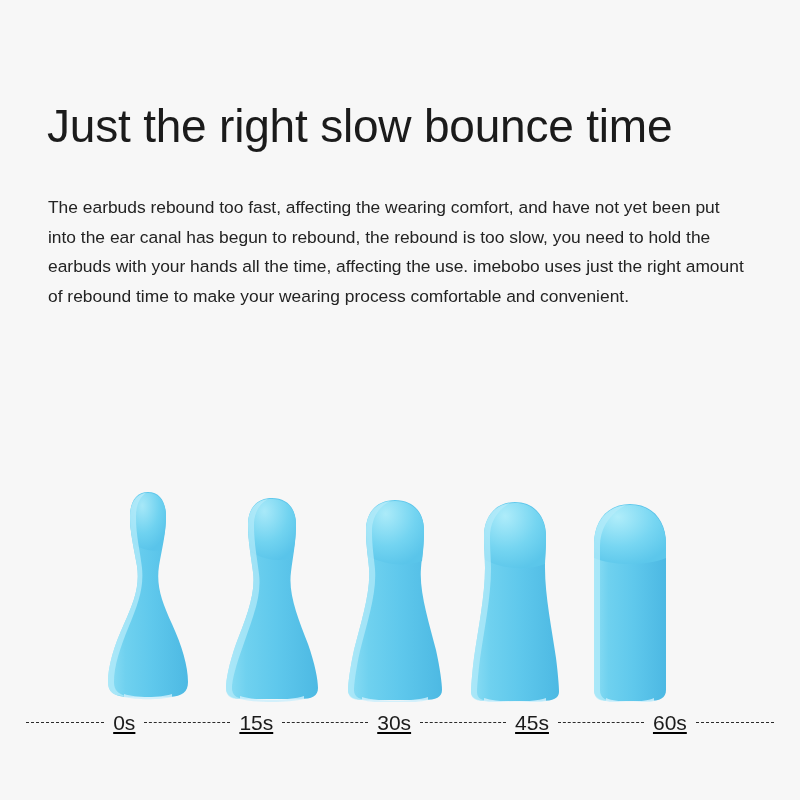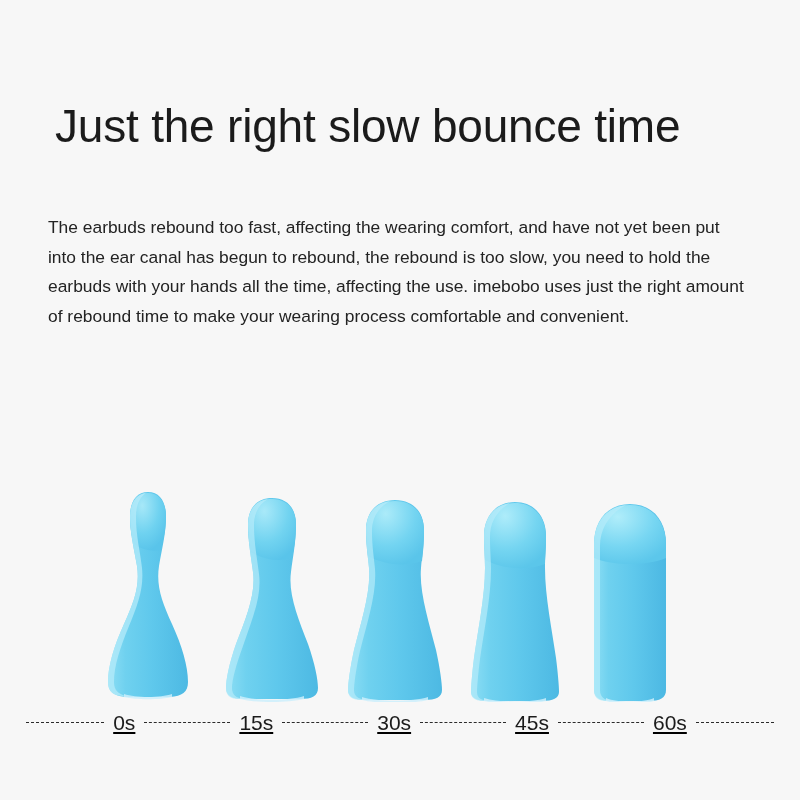--- a/index.html
+++ b/index.html
@@ -6,36 +6,35 @@
   body{
     width:800px;height:800px;
     background:#f7f7f7;
     font-family:"Liberation Sans", sans-serif;
     overflow:hidden;
     position:relative;
   }
   .page{position:absolute;inset:0;}
 
   .title{
-    position:absolute;left:55px;top:99px;
+    position:absolute;left:47px;top:99px;
     font-size:46px;
     font-weight:300;
     color:#1b1b1b;
     letter-spacing:-0.2px;
     white-space:nowrap;
   }
 
   .body-copy{
     position:absolute;left:48px;top:193px;
     width:700px;
     font-size:17.4px;
     line-height:29.5px;
     color:#232323;
     font-weight:400;
-    margin-top:20px;
   }
   .body-copy p{margin:0;}
 
   
   .bud-row{
     position:absolute;left:0;top:470px;
     width:800px;height:232px;
   }
   .bud{
     position:absolute;

